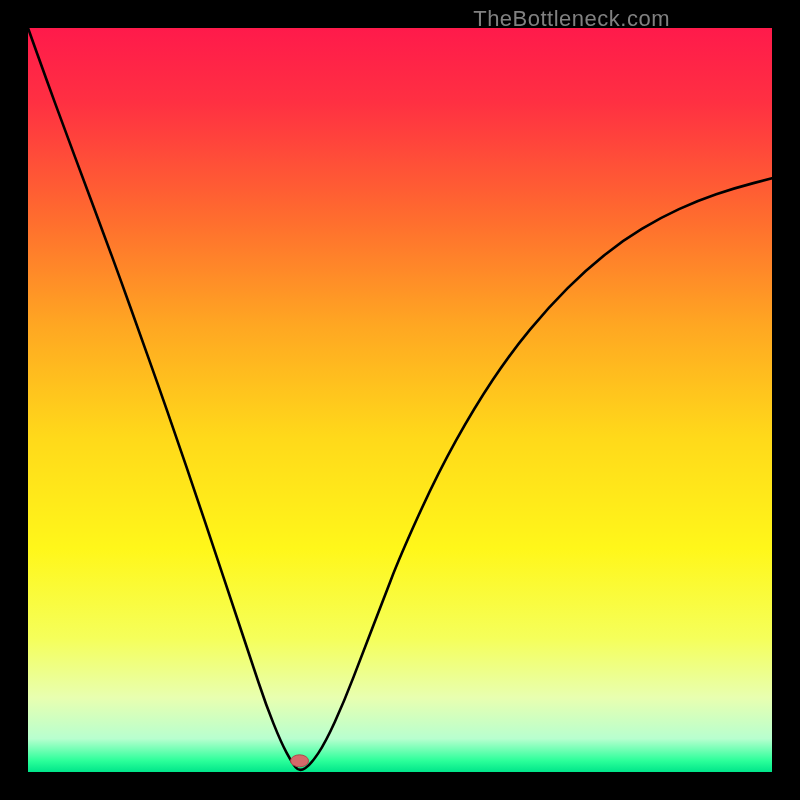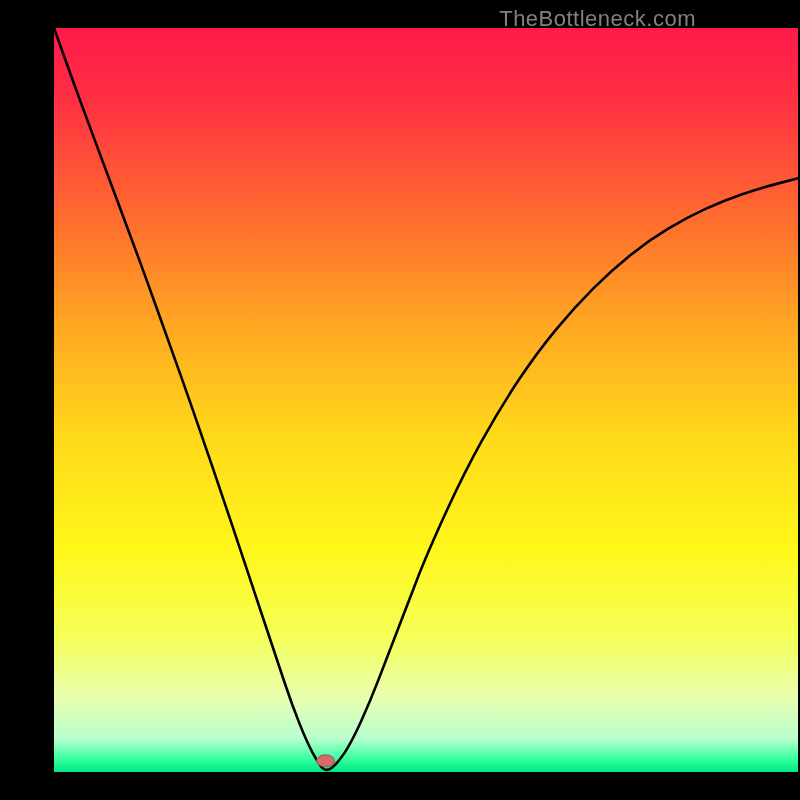--- a/index.html
+++ b/index.html
@@ -9,21 +9,20 @@
     height: 800px;
     overflow: hidden;
     background: #000;
     font-family: Arial, Helvetica, sans-serif;
   }
   .frame {
     position: relative;
     width: 688px;
     height: 800px;
     background: #000;
-    margin-left: 26px;
   }
   .watermark {
     position: absolute;
     top: 6px;
     right: 18px;
     color: #808080;
     font-size: 22px;
     letter-spacing: 0.5px;
     font-weight: 400;
   }

